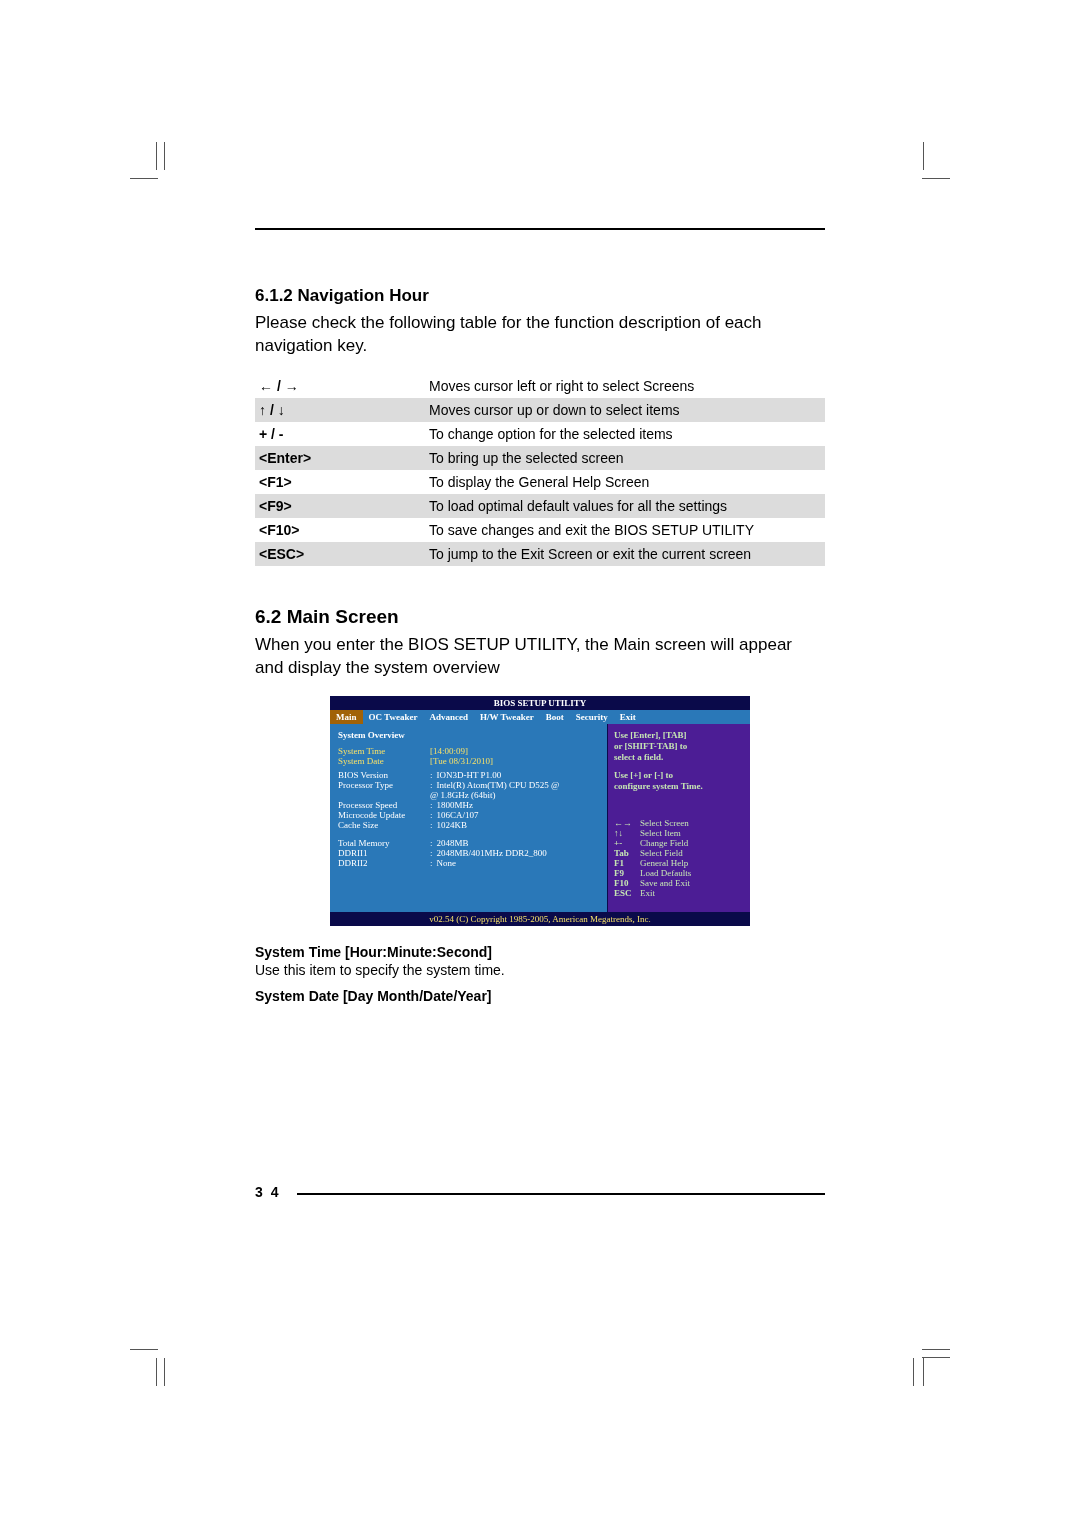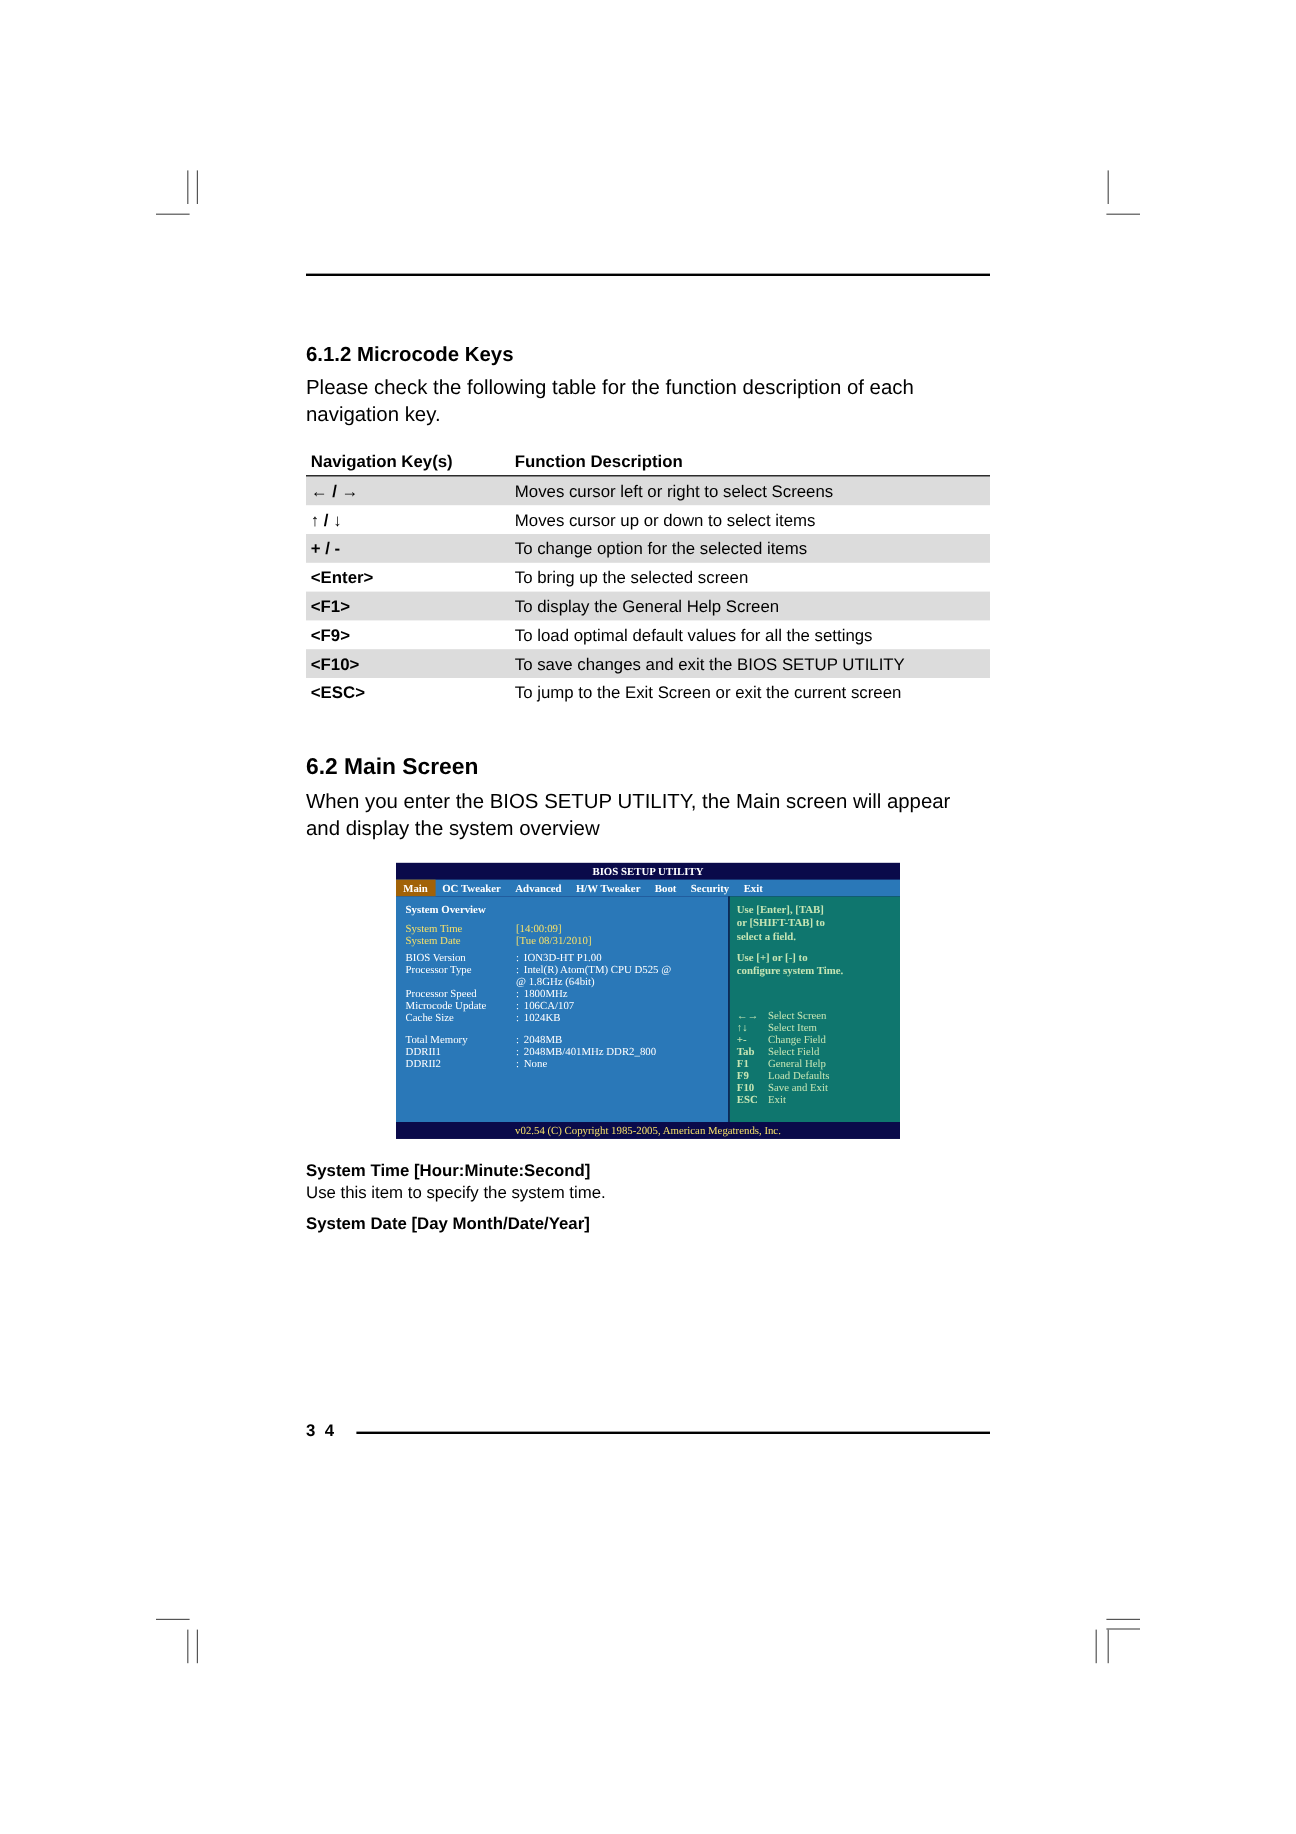--- a/index.html
+++ b/index.html
@@ -67,21 +67,21 @@
   .bios-body { display: flex; }
   .bios-left {
     flex: 1;
     background: #2a78b8;
     color: #fff;
     padding: 6px 8px 12px 8px;
     min-height: 170px;
   }
   .bios-right {
     width: 130px;
-    background: #0f766e;
+    background: #4c1d95;
     border-left: 1px solid #0a0a4a;
     padding: 6px 6px 12px 6px;
     color: #c6e5b4;
   }
   .bios-section-h { color: #fff; font-weight: bold; margin-bottom: 6px; font-size: 9px; }
   .bios-yellow { color: #f5e06a; }
   .bios-row { display: flex; }
   .bios-row .lbl { width: 92px; }
   .bios-row .val { flex: 1; }
   .bios-row .colon::before { content: ":"; margin-right: 4px; }
@@ -120,29 +120,25 @@
 <div class="crop-mark" style="right:148px; bottom:148px;">
   <div class="v" style="right:8px; bottom:-6px;"></div>
     <div class="v" style="right:18px; bottom:-6px;"></div>
   <div class="h" style="right:-18px; bottom:30px;"></div>
     <div class="h" style="right:-18px; bottom:22px;"></div>
 </div>
 
 <div class="page">
   <div class="rule-top"></div>
 
-  <div class="h3">6.1.2 Microcode Keys</div>
+  <div class="h3">6.1.2 Navigation Hour</div>
   <p class="body-line">Please check the following table for the function description of each navigation key.</p>
 
   <table class="nav-table">
     <tbody>
-        <tr>
-      <th>Navigation Key(s)</th>
-      <th>Function Description</th>
-    </tr>
     <tr>
       <td class="key">
         <span class="arrow">←</span> / <span class="arrow">→</span>
       </td>
       <td>Moves cursor left or right to select Screens</td>
     </tr>
     <tr>
       <td class="key">
         <span class="arrow">↑</span> / <span class="arrow">↓</span>
       </td>

